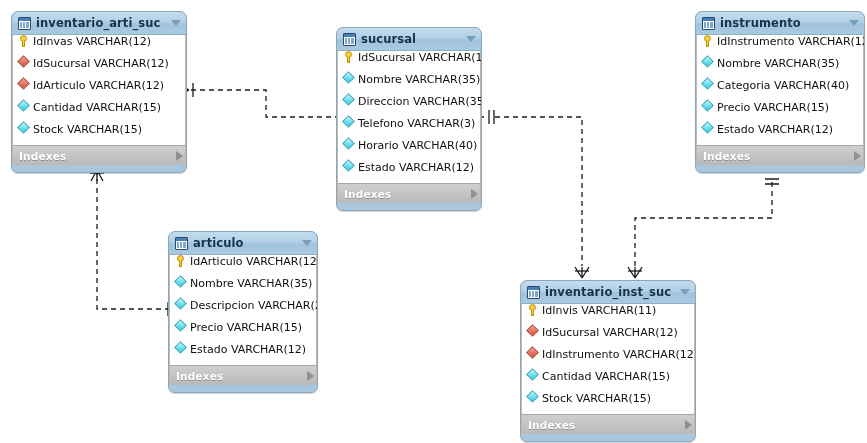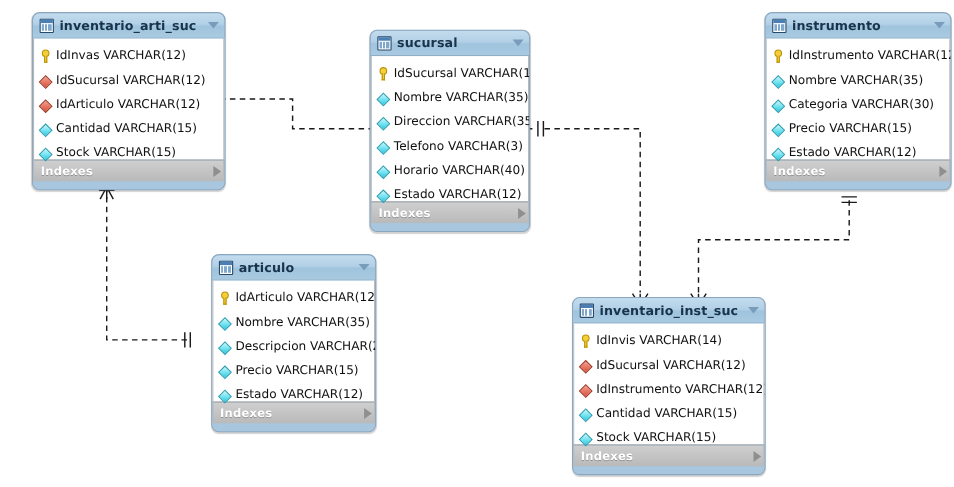--- a/index.html
+++ b/index.html
@@ -90,21 +90,21 @@
 
   
   .tbl-body {
     background: #ffffff;
     border-left: 1px solid #b9b9b9;
     border-right: 1px solid #b9b9b9;
   }
   .col {
     height: 22px;
     display: flex;
-    align-items: flex-end;
+    align-items: flex-start;
     padding-left: 5px;
     font-size: 11px;
     color: #101010;
     white-space: nowrap;
   }
   .col-label { margin-left: 4px; }
 
   
   .ic-key {
     position: relative;
@@ -237,21 +237,21 @@
     <g>
       <path class="rel-line" d="M 772,182 L 772,218 L 635,218 L 635,266"></path>
 
       <path class="rel-mark" d="M 765,179 L 779,179 M 765,184 L 779,184"></path>
 
       <path class="rel-mark" d="M 635,278 L 628,267 M 635,278 L 635,267 M 635,278 L 642,267"></path>
       <path class="rel-mark" d="M 628,271 L 642,271"></path>
     </g>
   </svg>
 
-  <div class="tbl" style="left:29px; top:11px; width:176px;">
+  <div class="tbl" style="left:11px; top:11px; width:176px;">
     <div class="tbl-header">
       <span class="hdr-icon"></span>
       <span class="tbl-title">inventario_arti_suc</span>
       <span class="caret"></span>
     </div>
     <div class="tbl-body">
       <div class="col">
         <span class="ic-key"></span>
         <span class="col-label">IdInvas VARCHAR(12)</span>
       </div>
@@ -328,39 +328,39 @@
       <div class="col">
         <span class="ic-key"></span>
         <span class="col-label">IdInstrumento VARCHAR(12)</span>
       </div>
       <div class="col">
         <span class="ic-dia plain"></span>
         <span class="col-label">Nombre VARCHAR(35)</span>
       </div>
       <div class="col">
         <span class="ic-dia plain"></span>
-        <span class="col-label">Categoria VARCHAR(30)</span>
+        <span class="col-label">Categoria VARCHAR(40)</span>
       </div>
       <div class="col">
         <span class="ic-dia plain"></span>
         <span class="col-label">Precio VARCHAR(15)</span>
       </div>
       <div class="col">
         <span class="ic-dia plain"></span>
         <span class="col-label">Estado VARCHAR(12)</span>
       </div>
     </div>
     <div class="tbl-indexes">
       <span class="idx-label">Indexes</span>
       <span class="idx-arrow"></span>
     </div>
     <div class="tbl-foot"></div>
   </div>
 
-  <div class="tbl" style="left:192px; top:231px; width:150px;">
+  <div class="tbl" style="left:168px; top:231px; width:150px;">
     <div class="tbl-header">
       <span class="hdr-icon"></span>
       <span class="tbl-title">articulo</span>
       <span class="caret"></span>
     </div>
     <div class="tbl-body">
       <div class="col">
         <span class="ic-key"></span>
         <span class="col-label">IdArticulo VARCHAR(12)</span>
       </div>
@@ -381,30 +381,30 @@
         <span class="col-label">Estado VARCHAR(12)</span>
       </div>
     </div>
     <div class="tbl-indexes">
       <span class="idx-label">Indexes</span>
       <span class="idx-arrow"></span>
     </div>
     <div class="tbl-foot"></div>
   </div>
 
-  <div class="tbl" style="left:520px; top:270px; width:176px;">
+  <div class="tbl" style="left:520px; top:280px; width:176px;">
     <div class="tbl-header">
       <span class="hdr-icon"></span>
       <span class="tbl-title">inventario_inst_suc</span>
       <span class="caret"></span>
     </div>
     <div class="tbl-body">
       <div class="col">
         <span class="ic-key"></span>
-        <span class="col-label">IdInvis VARCHAR(14)</span>
+        <span class="col-label">IdInvis VARCHAR(11)</span>
       </div>
       <div class="col">
         <span class="ic-dia fk"></span>
         <span class="col-label">IdSucursal VARCHAR(12)</span>
       </div>
       <div class="col">
         <span class="ic-dia fk"></span>
         <span class="col-label">IdInstrumento VARCHAR(12)</span>
       </div>
       <div class="col">

